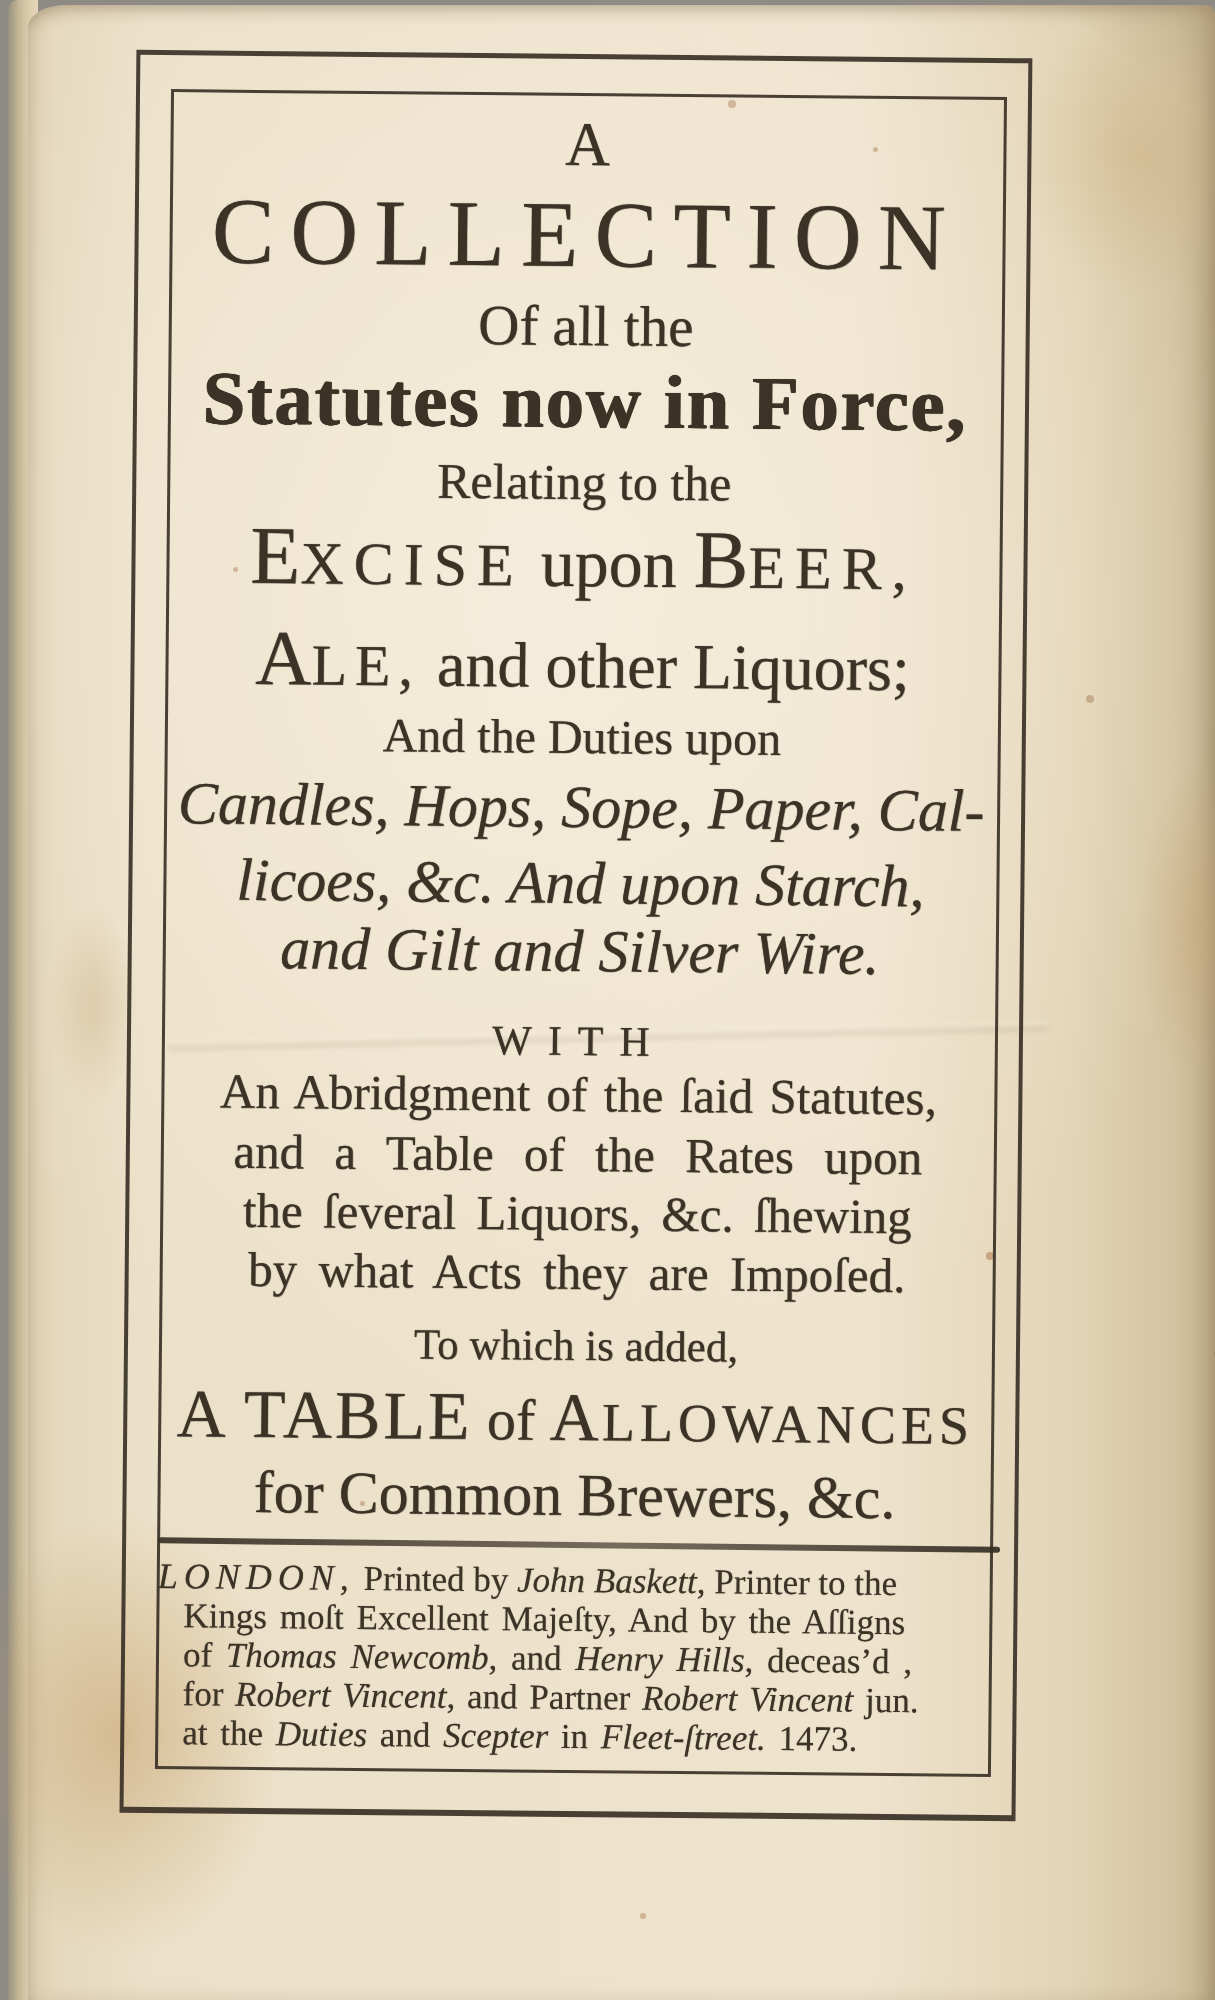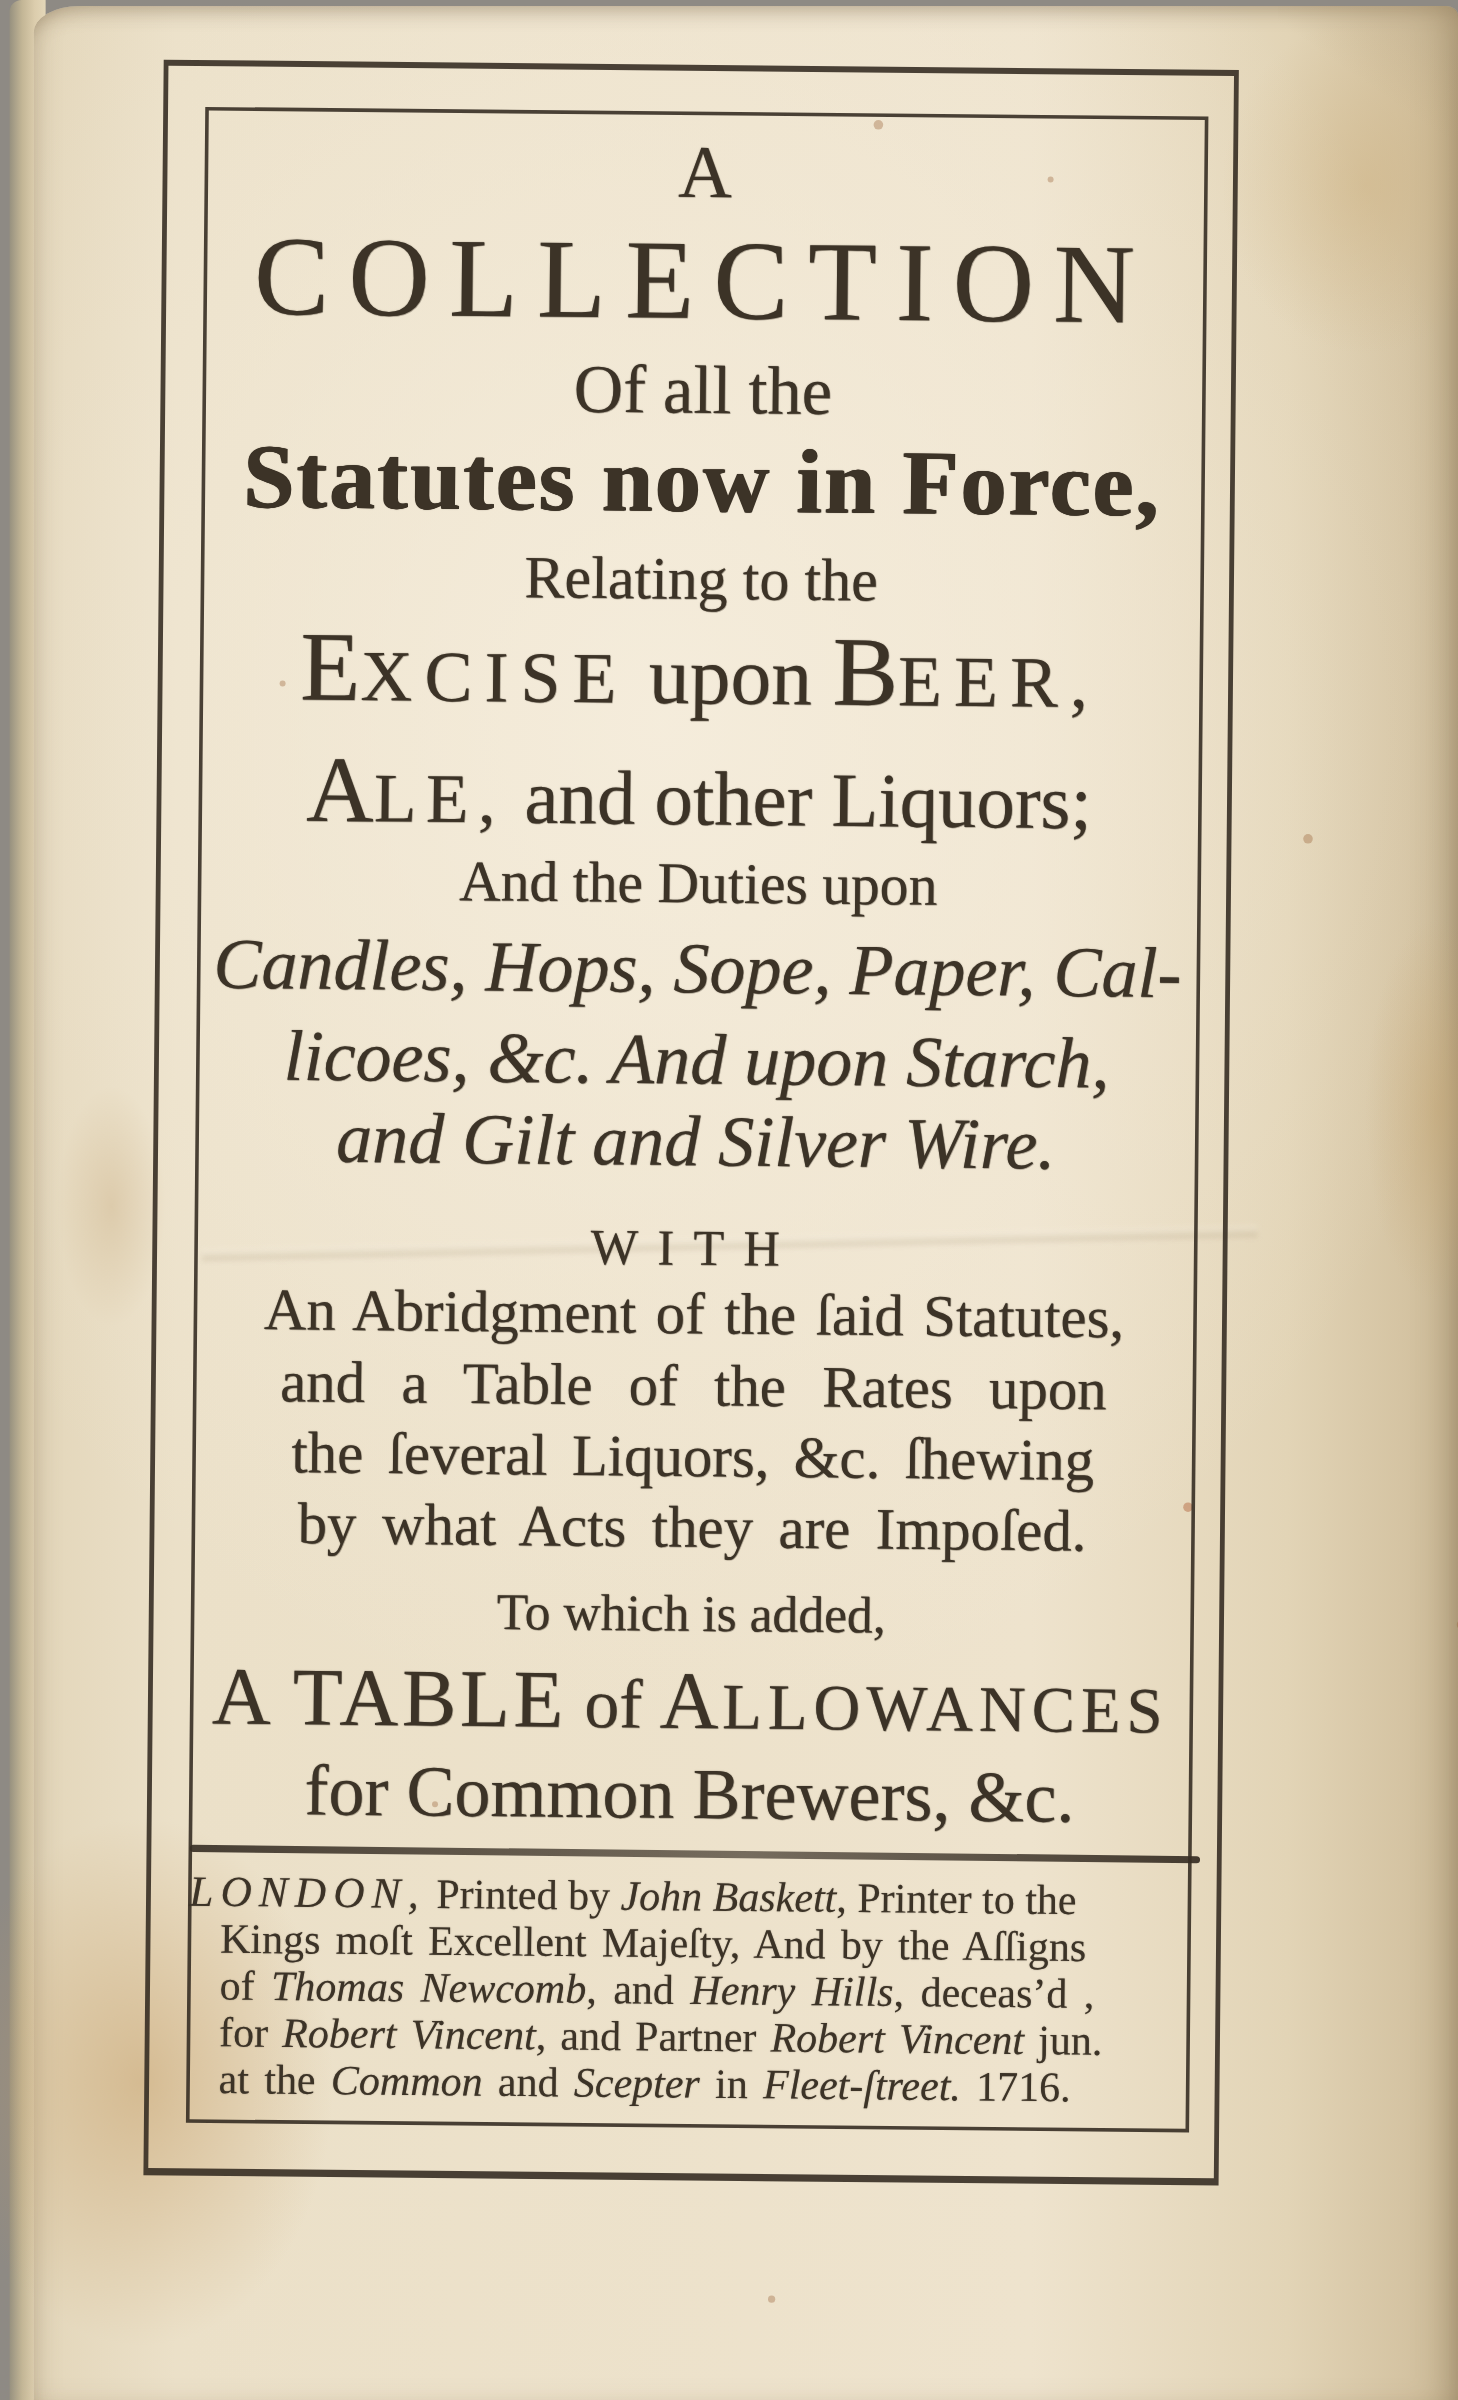--- a/index.html
+++ b/index.html
@@ -163,15 +163,15 @@
     <div class="rule"></div>
 
     <div class="imp i1"><span class="ld">LONDON,</span><span> Printed by </span><span class="it">John Baskett</span><span>, Printer to the</span></div>
 
     <div class="imp i2"><span>Kings moſt Excellent Majeſty, And by the Aſſigns</span></div>
 
     <div class="imp i3"><span>of </span><span class="it">Thomas Newcomb</span><span>, and </span><span class="it">Henry Hills</span><span>, deceas’d ,</span></div>
 
     <div class="imp i4"><span>for </span><span class="it">Robert Vincent</span><span>, and Partner </span><span class="it">Robert Vincent</span><span> jun.</span></div>
 
-    <div class="imp i5"><span>at the </span><span class="it">Common</span><span> and </span><span class="it">Scepter</span><span> in </span><span class="it">Fleet-ſtreet.</span><span> 1716.</span></div>
+    <div class="imp i5"><span>at the </span><span class="it">Duties</span><span> and </span><span class="it">Scepter</span><span> in </span><span class="it">Fleet-ſtreet.</span><span> 1473.</span></div>
   </div>
 </div>
 
 </body></html>

